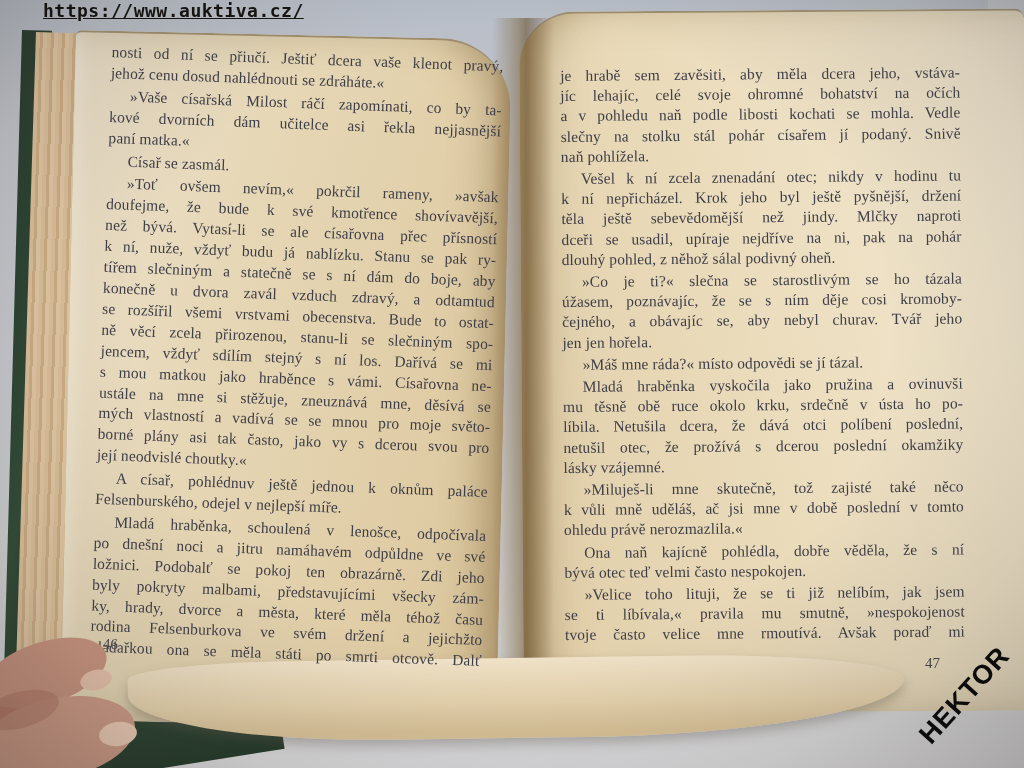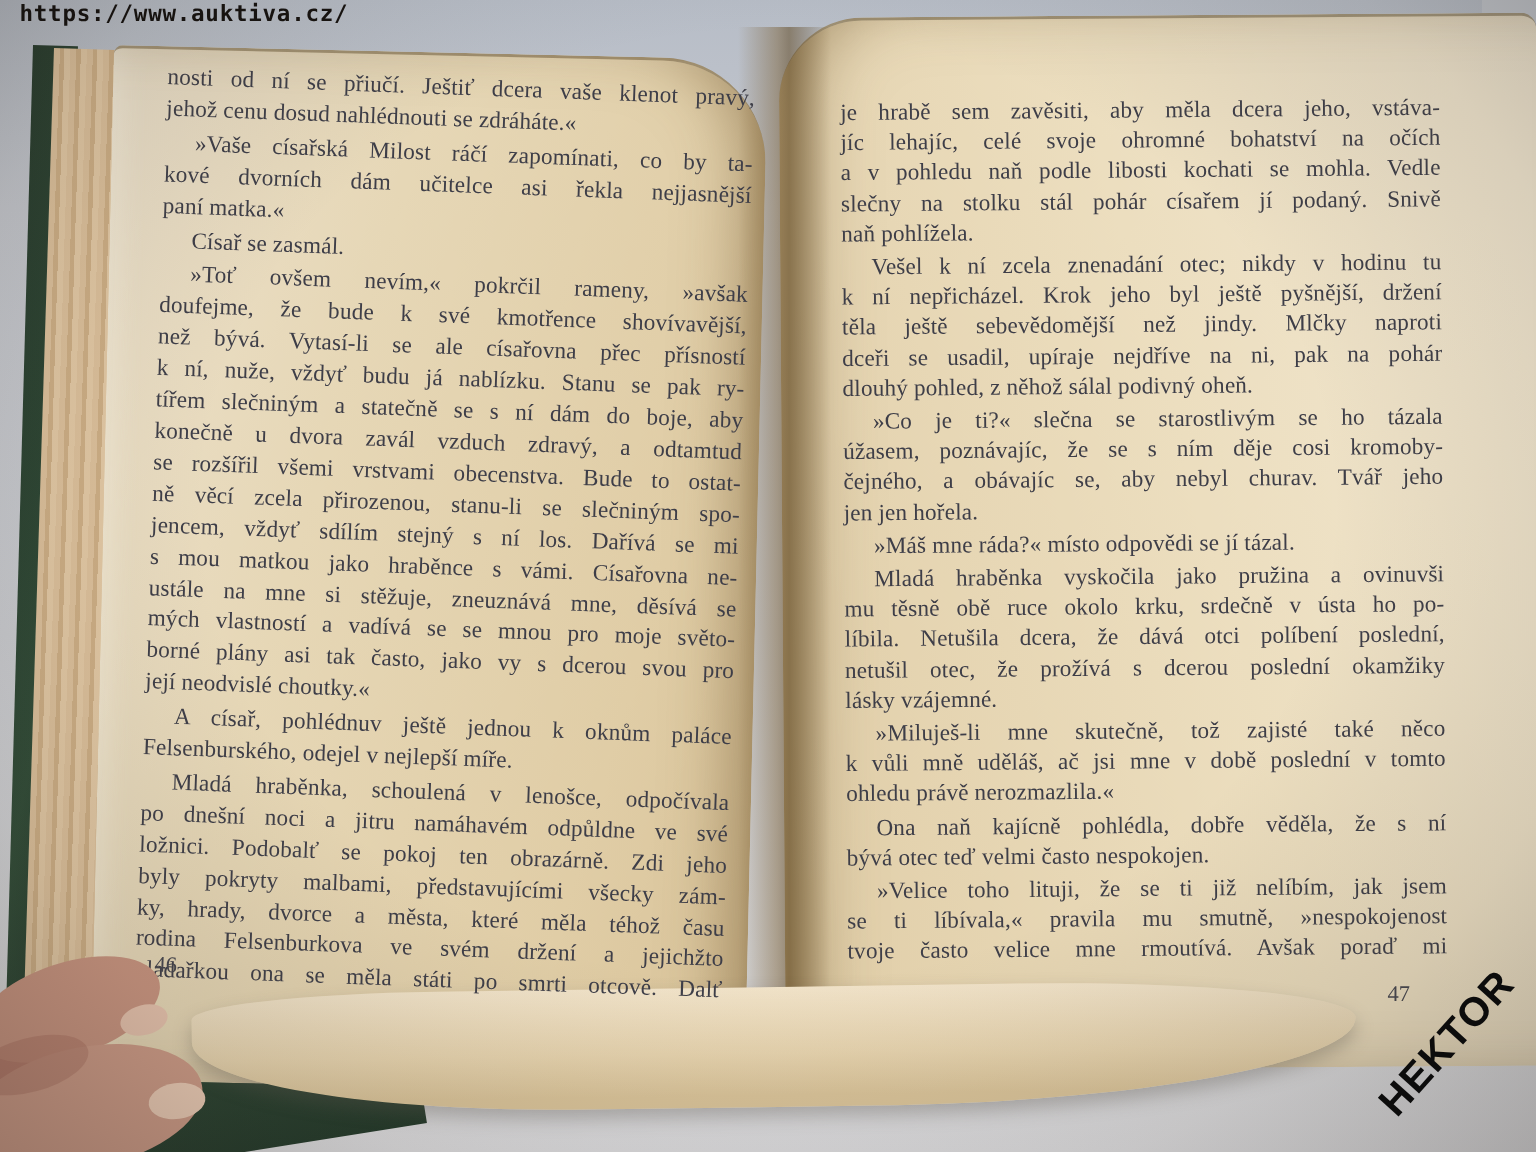--- a/index.html
+++ b/index.html
@@ -63,23 +63,24 @@
   .pt-left .ln{line-height:20.9px;}
   .pt-right .ln{line-height:20.2px;}
   .ln{white-space:normal;text-align:justify;text-align-last:justify;}
   .ln.end{text-align-last:left;}
   .ln.ind{padding-left:20px;margin-top:2px;}
   .pagenum{color:#45454e;font-size:15px;}
   .pn-left{left:103px;top:636px;transform:rotate(2deg);}
   .pn-right{left:925px;top:655px;}
   
   .wm-url{
-    left:13px;top:0px;color:#171310;
-    font-family:"DejaVu Sans Mono", monospace;font-weight:bold;font-size:15px;letter-spacing:.5px;
+    left:43px;top:0px;color:#171310;
+    font-family:"DejaVu Sans Mono", monospace;font-weight:bold;font-size:18px;letter-spacing:.5px;
     z-index:60;
+    text-decoration:underline;
   }
   .wm-hektor{
     left:900px;top:630px;width:130px;height:130px;z-index:60;
     display:flex;align-items:center;justify-content:center;
   }
   .wm-hektor span{
     font-family:"Liberation Sans", sans-serif;font-weight:bold;font-size:27px;color:#0c0c0c;
     letter-spacing:1px;transform:rotate(-48deg);
   }
   

